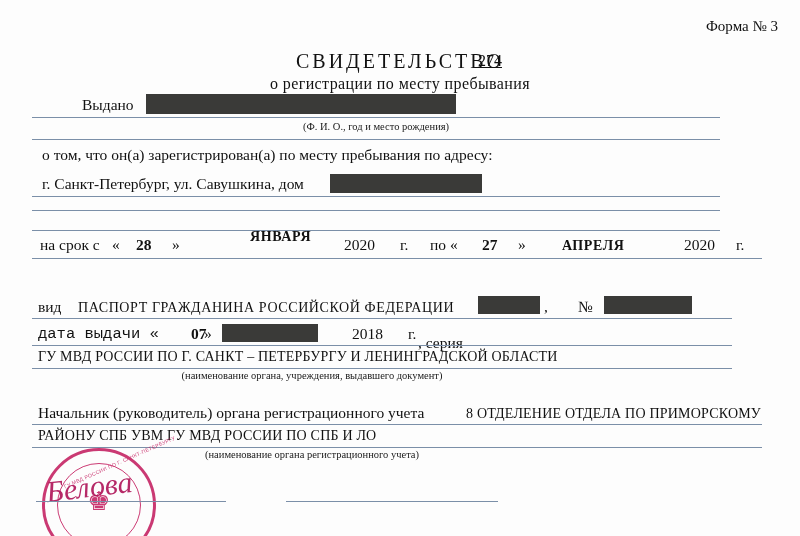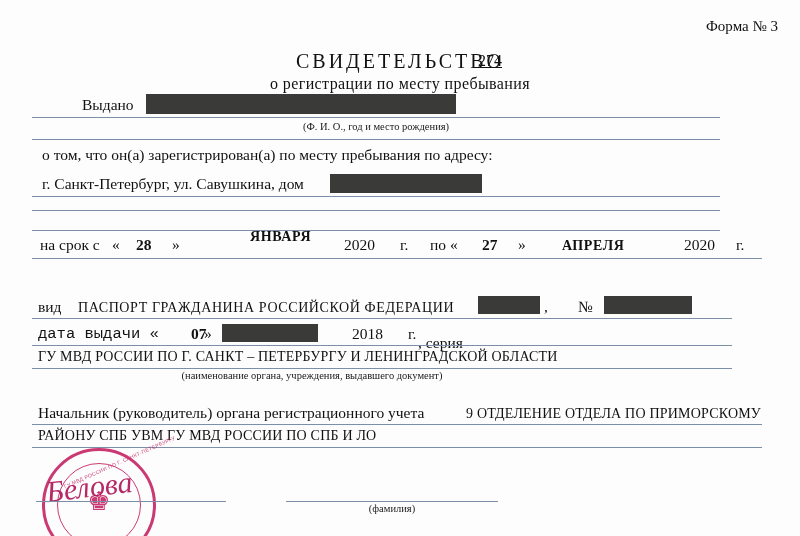--- a/index.html
+++ b/index.html
@@ -195,31 +195,31 @@
   <div class="redact" style="left:222px; top:324px; width:96px; height:18px;"></div>
   <div class="txt" style="left:352px; top:325px;">2018</div>
   <div class="txt" style="left:408px; top:325px;">г.</div>
   <div class="line" style="left:32px; top:345px; width:700px;"></div>
 
   <div class="txt-caps" style="left:38px; top:349px; letter-spacing:0.2px;text-align:right;">ГУ  МВД  РОССИИ  ПО  Г. САНКТ – ПЕТЕРБУРГУ  И  ЛЕНИНГРАДСКОЙ ОБЛАСТИ</div>
   <div class="line" style="left:32px; top:368px; width:700px;"></div>
   <div class="center-cap" style="left:32px; top:370px; width:560px;">(наименование органа, учреждения, выдавшего документ)</div>
 
   <div class="txt" style="left:38px; top:404px;">Начальник (руководитель) органа регистрационного учета</div>
-  <div class="txt-caps" style="left:466px; top:406px; letter-spacing:0.2px;">9 ОТДЕЛЕНИЕ ОТДЕЛА  ПО ПРИМОРСКОМУ</div>
+  <div class="txt-caps" style="left:466px; top:406px; letter-spacing:0.2px;">8 ОТДЕЛЕНИЕ ОТДЕЛА  ПО ПРИМОРСКОМУ</div>
   <div class="line" style="left:32px; top:424px; width:730px;"></div>
   <div class="txt-caps" style="left:38px; top:428px; letter-spacing:0.2px;">РАЙОНУ  СПБ УВМ  ГУ  МВД  РОССИИ  ПО  СПБ  И  ЛО</div>
   <div class="line" style="left:32px; top:447px; width:730px;"></div>
+  <div class="center-cap" style="left:32px; top:449px; width:560px;">(наименование органа регистрационного учета)</div>
 
   <div class="stamp">
     <div class="stamp-inner"></div>
     <div class="stamp-eagle">♚</div>
     <div class="stamp-text" style="left:14px; top:8px; transform:rotate(-24deg);">ГУ МВД РОССИИ ПО Г. САНКТ-ПЕТЕРБУРГУ</div>
 
   </div>
 
   <div class="signature">Белова</div>
   <div class="sig-underline"></div>
 
   <div class="fam-underline"></div>
-  <div class="center-cap" style="left:286px; top:503px; width:212px;">(фамилия)</div>
 
 </div>
 
 </body></html>

